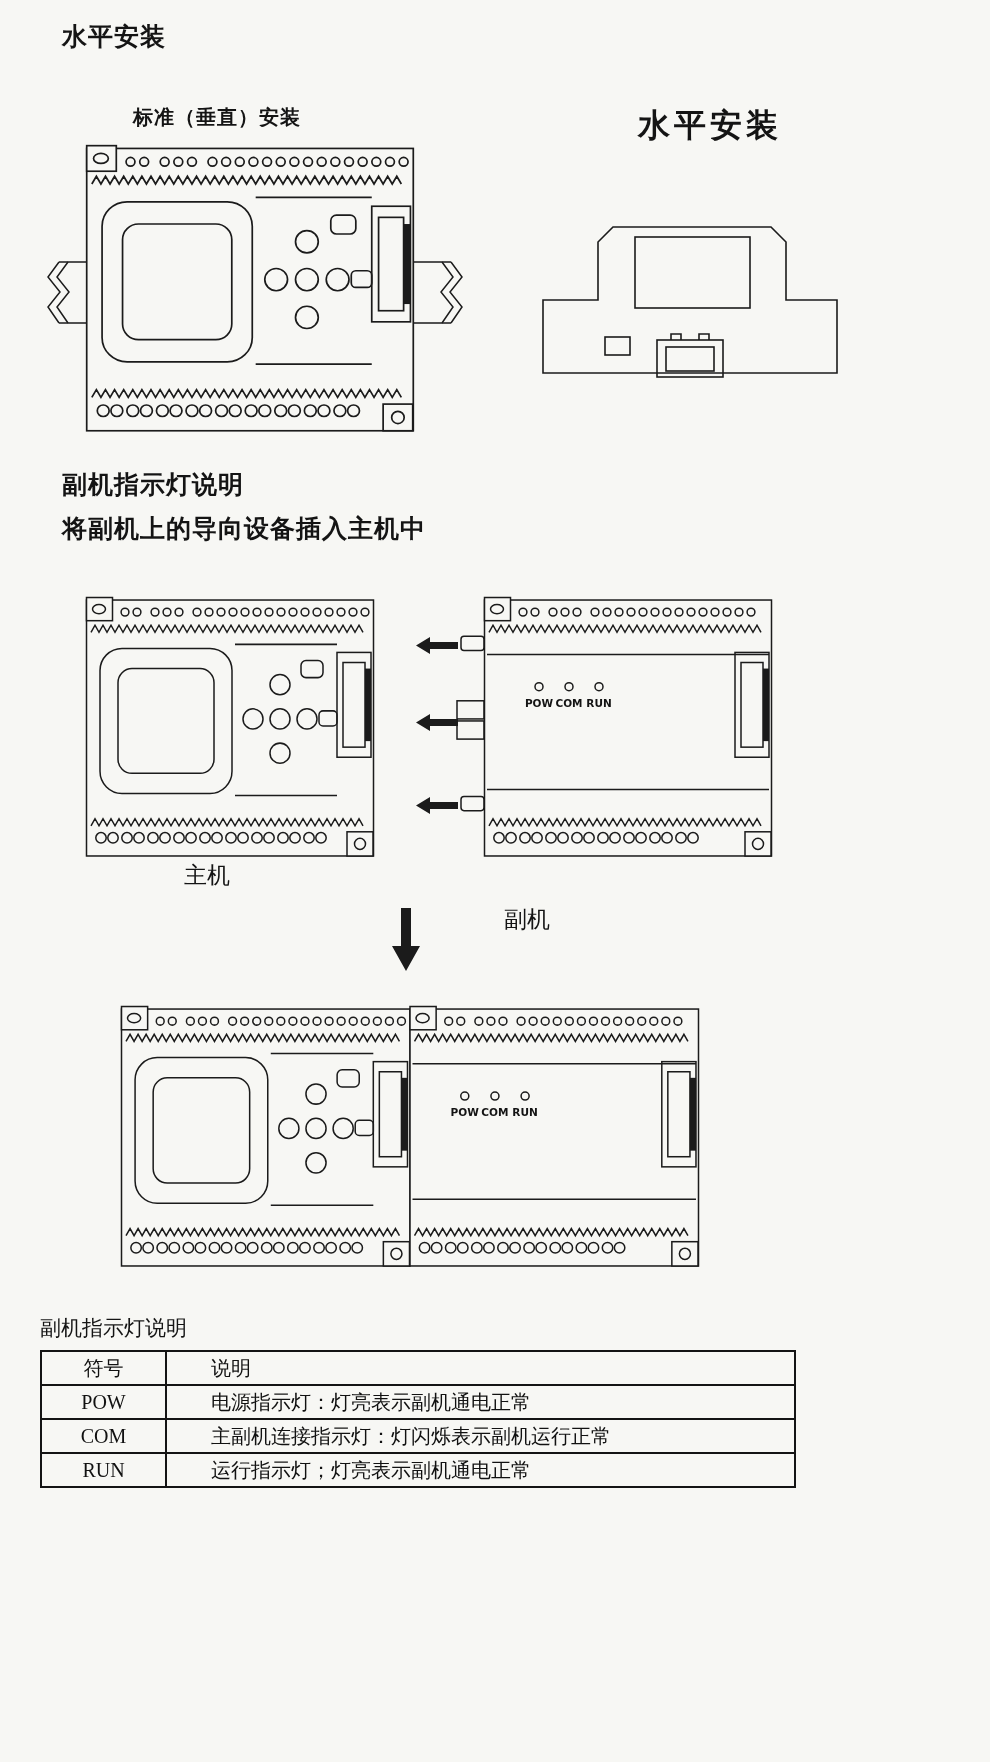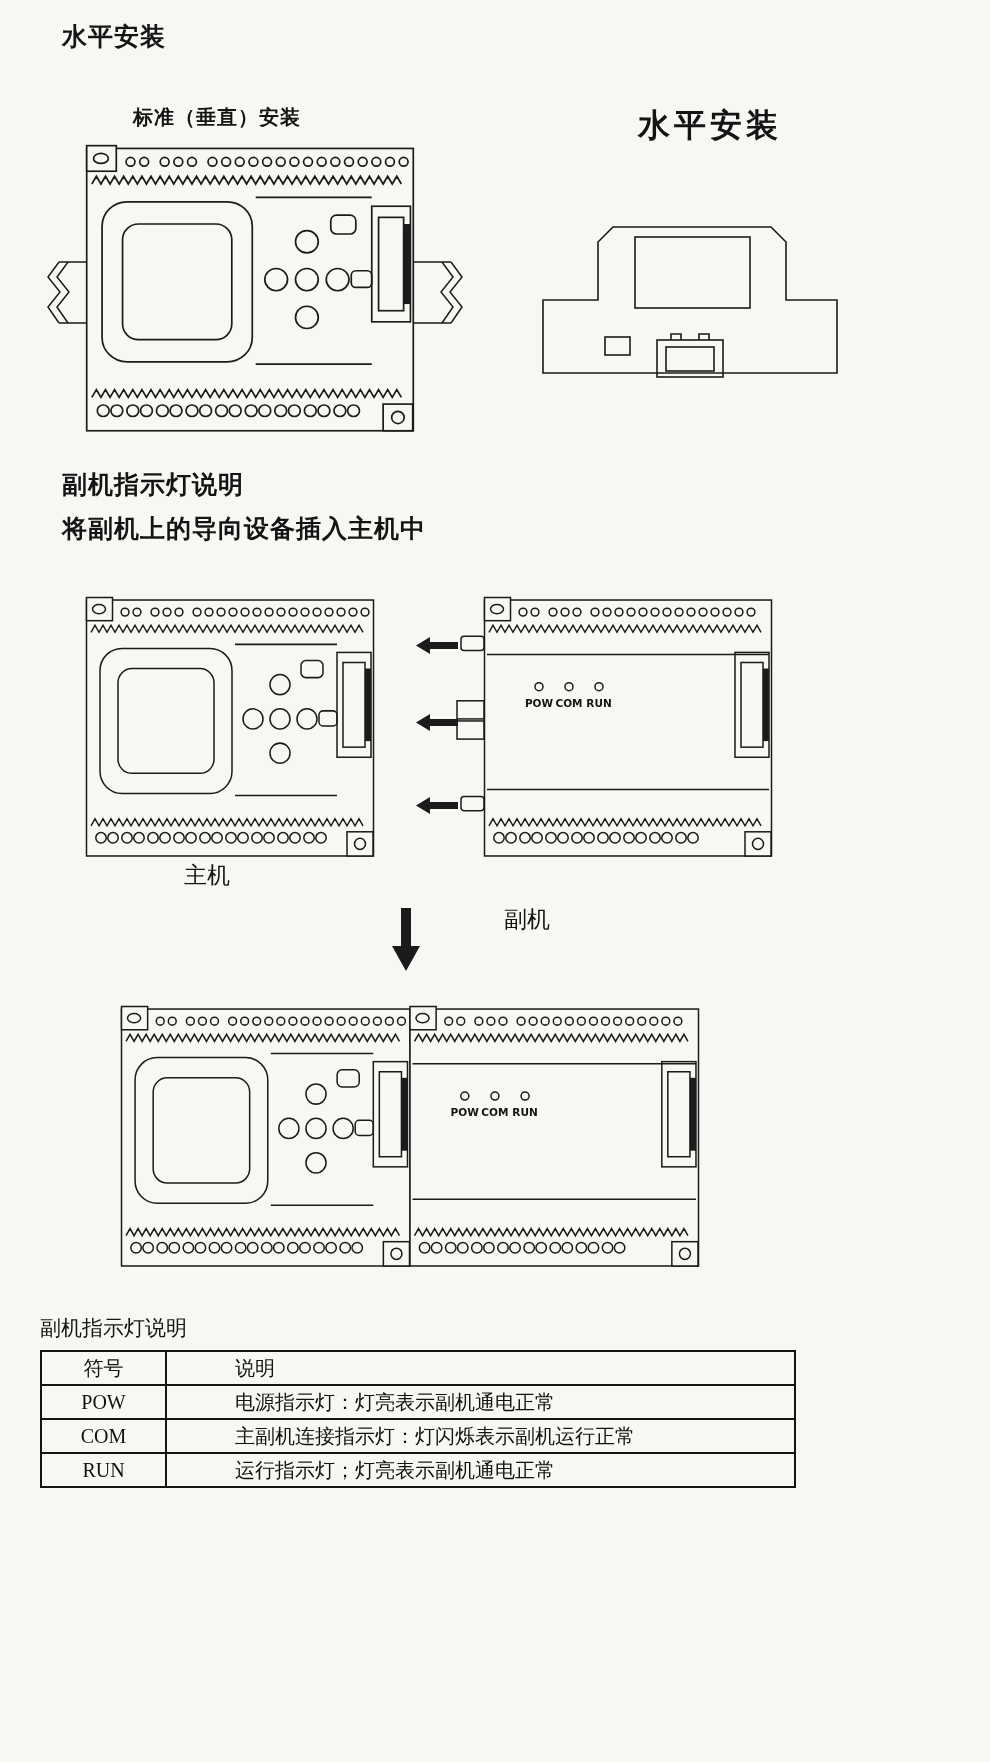--- a/index.html
+++ b/index.html
@@ -12,21 +12,21 @@
   .abs { position:absolute; }
   .h-sans { font-weight:600; letter-spacing:1px; }
   .cap { font-family:"Liberation Serif", serif; font-weight:400; }
   table.ind {
     border-collapse:collapse; table-layout:fixed;
     font-family:"Liberation Serif", serif; font-weight:400; font-size:20px;
     color:#111;
   }
   table.ind td { border:2px solid #141414; height:34px; }
   table.ind td.c1 { width:125px; text-align:center; }
-  table.ind td.c2 { padding-left:68px; text-align:left; }
+  table.ind td.c2 { padding-left:44px; text-align:left; }
 </style>
 </head>
 <body>
 
 <svg width="0" height="0" style="position:absolute" aria-hidden="true">
   <defs>
 
     <g id="master-sym" fill="none" stroke="#1b1b1b" stroke-width="1.5">
       <rect x="1.5" y="4" width="287" height="254" fill="#f7f7f4"></rect>
       <rect x="1.5" y="1.5" width="26" height="23" fill="#f7f7f4"></rect>

